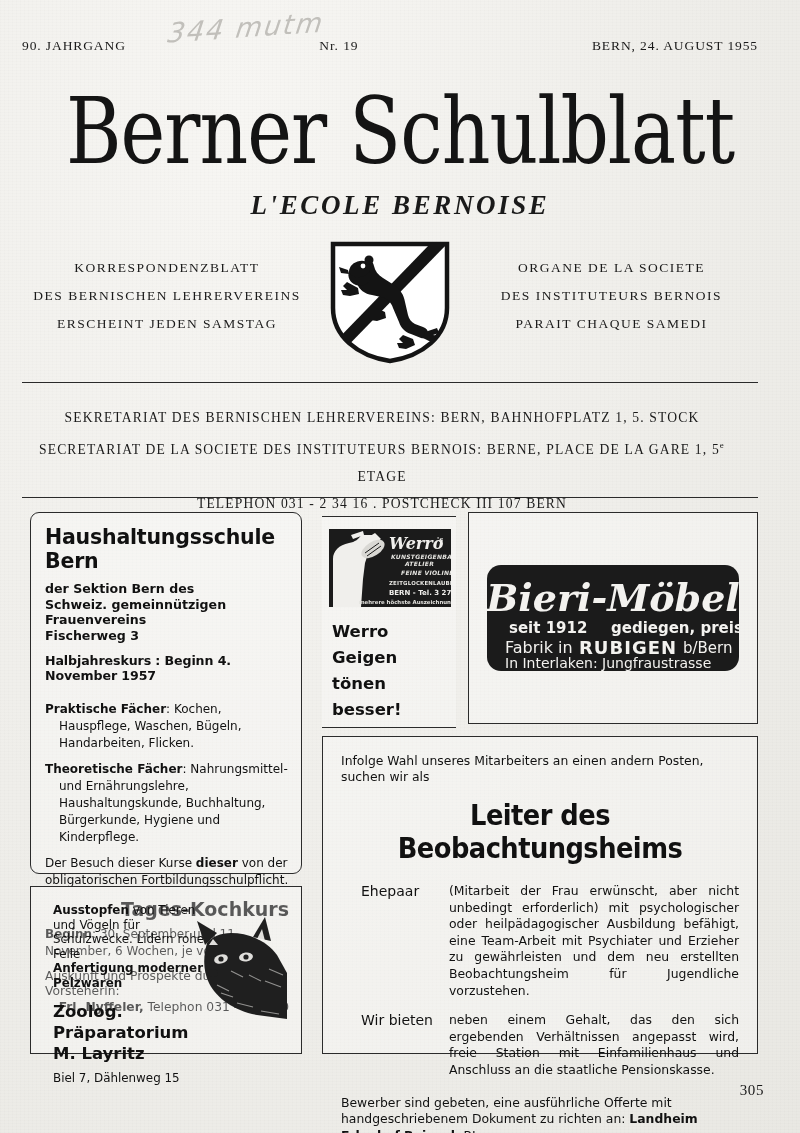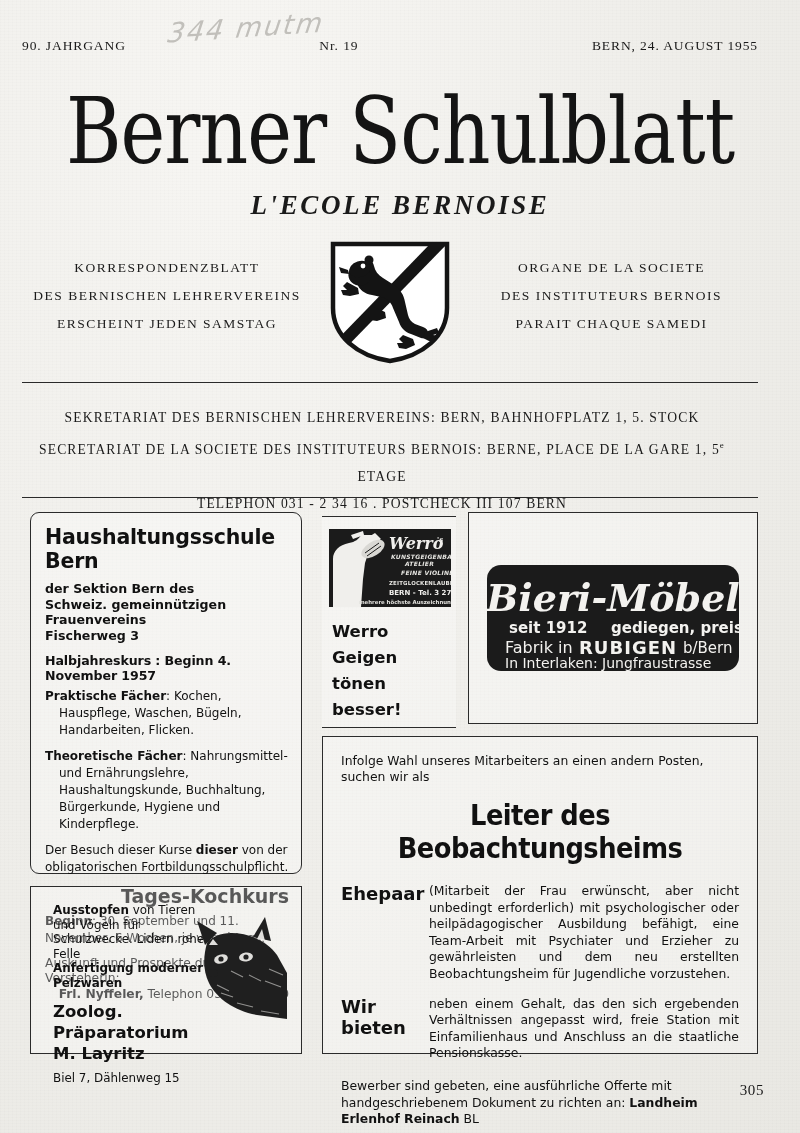--- a/index.html
+++ b/index.html
@@ -117,41 +117,41 @@
   .b-taxi{
     left:8px;top:378px;width:272px;height:168px;
     border:1.2px solid #2b2b2b;
     padding:16px 10px 0 22px;box-sizing:border-box;
   }
 
   
   .sch-title{font-size:20.5px;font-weight:700;letter-spacing:-.2px;margin:2px 0 8px 0;}
   .sch-sub{font-size:12.6px;font-weight:700;line-height:15.5px;margin-bottom:10px;}
   .sch-winter{font-size:27px;font-weight:700;text-align:right;margin:4px 0 10px 0;letter-spacing:-.4px;}
-  .sch-line{font-size:12.6px;font-weight:700;margin-bottom:5px;letter-spacing:-.1px;}
+  .sch-line{font-size:12.6px;font-weight:700;margin-bottom:18px;letter-spacing:-.1px;}
   .sch-p{font-size:12px;line-height:17px;margin-bottom:9px;text-indent:0;}
   .sch-p b{font-weight:700;}
   .sch-p .hang{display:block;padding-left:14px;text-indent:-14px;}
   .sch-tages{font-size:19px;font-weight:700;text-align:right;margin:6px 0 6px 0;}
   .sch-foot{font-size:12.3px;line-height:15.3px;}
   .sch-foot .r{display:block;text-align:right;}
 
   
   .werro-img{width:122px;height:78px;display:block;margin:2px 0 0 1px;}
   .werro-txt{font-size:16.5px;font-weight:700;line-height:26px;margin-top:12px;padding-left:4px;}
 
   
   .bieri-wrap{position:absolute;left:18px;top:52px;width:252px;height:106px;}
 
   
   .job-lead{font-size:12.4px;line-height:16px;margin-bottom:14px;}
   .job-title{font-size:28px;font-weight:700;text-align:center;letter-spacing:-.6px;
              transform:scaleX(.92);transform-origin:center;margin:6px 0 18px 0;}
   .job-row{display:flex;margin-bottom:13px;}
-  .job-key{flex:0 0 88px;font-size:18px;font-weight:700;padding-top:0;}
+  .job-key{flex:0 0 88px;font-size:14px;font-weight:400;padding-top:0;margin-left:20px;}
   .job-val{flex:1;font-size:12.4px;line-height:16.6px;text-align:justify;}
   .job-tail{font-size:12.4px;line-height:16.6px;margin-top:16px;}
   .job-tail b{font-weight:700;}
 
   
   .taxi-txt{width:168px;font-size:11.9px;line-height:14.6px;}
   .taxi-txt b{font-weight:700;}
   .taxi-name{font-size:16.5px;font-weight:700;line-height:21px;margin-top:10px;}
   .taxi-addr{font-size:11.9px;margin-top:7px;}
   .taxi-img{position:absolute;right:6px;top:28px;width:104px;height:110px;}

